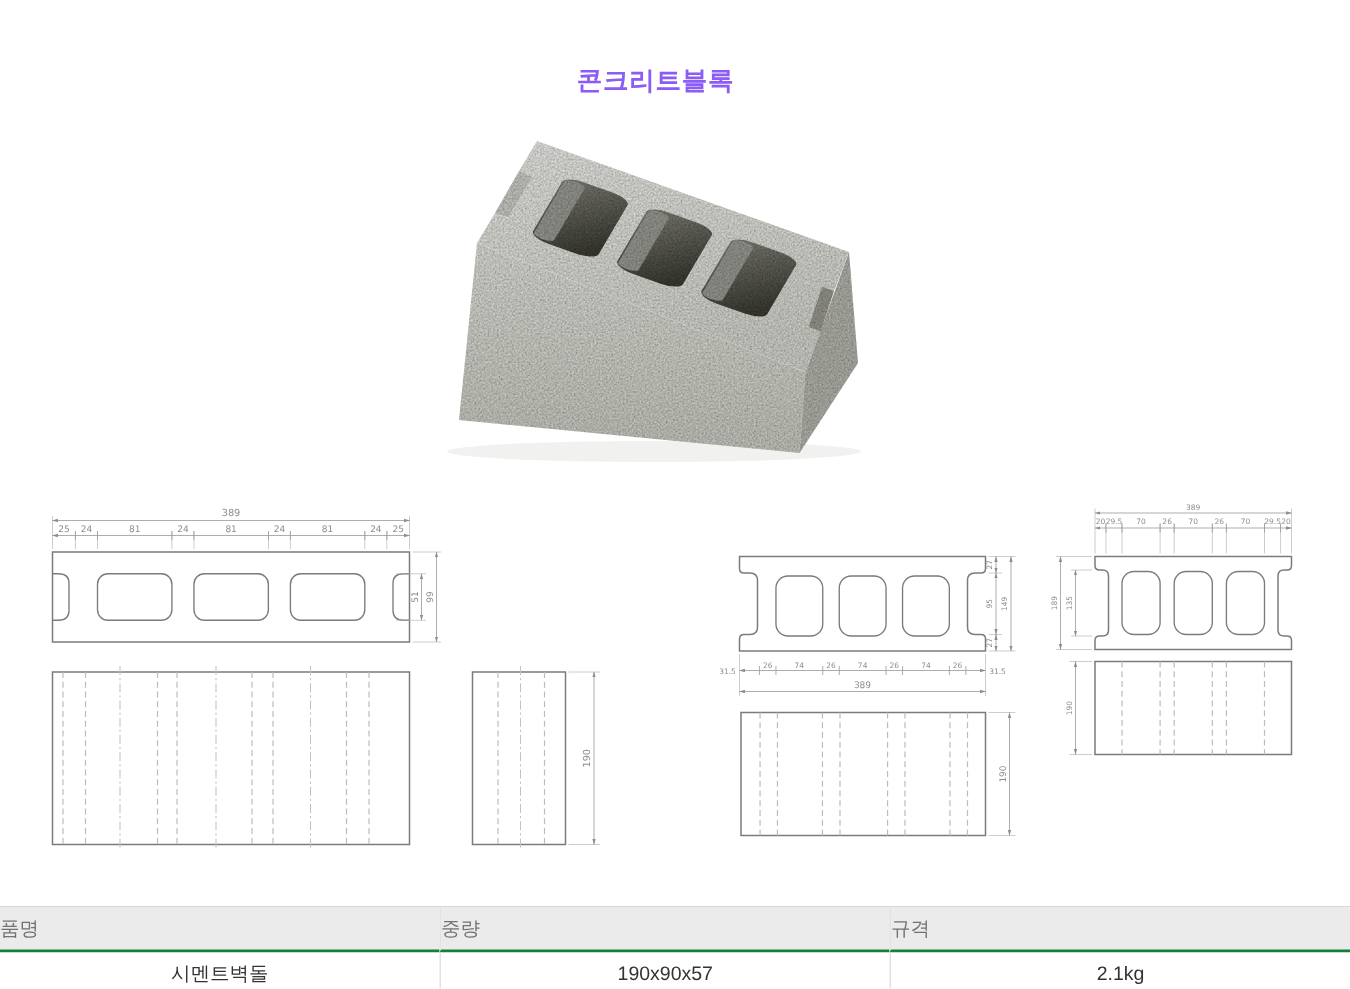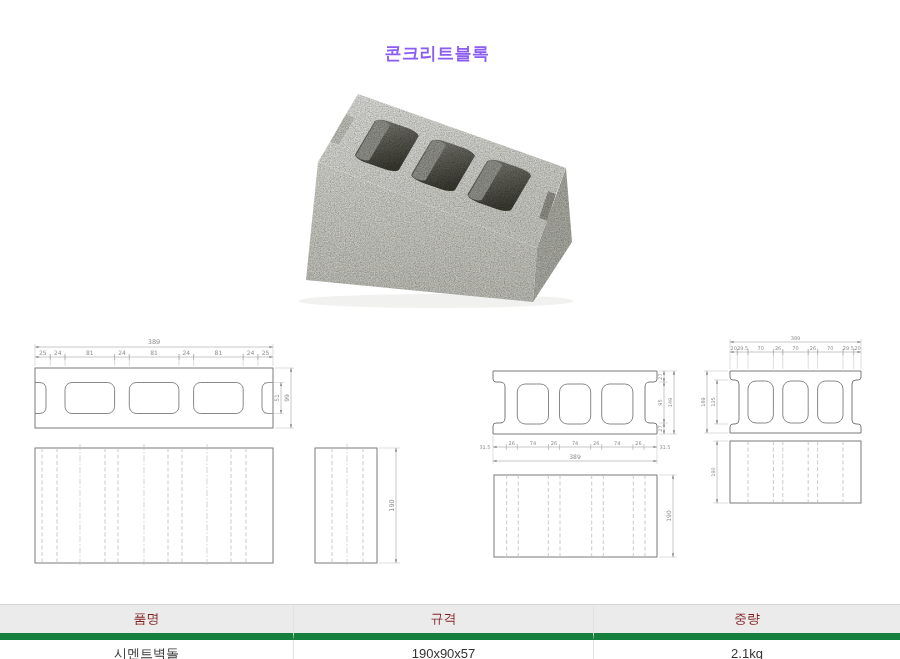--- a/index.html
+++ b/index.html
@@ -13,22 +13,22 @@
   .dim6{font-size:6px;} .dim5{font-size:5px;} .dim65{font-size:6.5px;}
   .outline{fill:none;stroke:#7b7b7b;stroke-width:1;}
   .hole{fill:none;stroke:#7b7b7b;stroke-width:.9;}
   .dimln{stroke:#9c9c9c;stroke-width:.55;fill:none;}
   .ext{stroke:#b4b4b4;stroke-width:.45;fill:none;}
   .hid{stroke:#bcbcbc;stroke-width:.8;fill:none;stroke-dasharray:4 2.5;}
   .cl{stroke:#c2c2c2;stroke-width:.7;fill:none;stroke-dasharray:6 2 1.5 2;}
   
   .spec-table{top:604px;left:0;width:900px;border-top:1px solid #d7d7d7;}
   .tr{display:grid;grid-template-columns:293px 300px 307px;}
-  .th{background:#ebebeb;height:28px;line-height:28px;text-align:center;
-      font-size:13px;color:#7f1d1d;border-bottom:7px solid #15803d;}
+  .th{background:#ebebeb;height:28px;line-height:28px;
+      font-size:13px;color:#737373;border-bottom:2px solid #15803d;}
   .th + .th, .td + .td{border-left:1px solid #e2e2e2;}
   .td{background:#fff;height:27px;line-height:27px;text-align:center;
       font-size:13px;color:#333;}
 </style>
 </head>
 <body>
 
 <svg width="0" height="0" style="position:absolute">
   <defs>
     <marker id="ar" viewBox="0 0 7 5" markerWidth="7" markerHeight="5" refX="6.6" refY="2.5" orient="auto-start-reverse">
@@ -301,21 +301,21 @@
     <line class="ext" x1="30" y1="9" x2="15" y2="9"></line>
       <line class="ext" x1="30" y1="71" x2="15" y2="71"></line>
     <line class="dimln" x1="19" y1="9" x2="19" y2="71" marker-start="url(#ar)" marker-end="url(#ar)"></line>
   </g>
   <text class="dim5" transform="rotate(-90 16.5 40)" x="16.5" y="40" text-anchor="middle">190</text>
 </svg>
 
 <div class="abs spec-table">
   <div class="tr">
     <div class="th">품명</div>
+    <div class="th">중량</div>
     <div class="th">규격</div>
-    <div class="th">중량</div>
   </div>
   <div class="tr">
     <div class="td">시멘트벽돌</div>
     <div class="td">190x90x57</div>
     <div class="td">2.1kg</div>
   </div>
 </div>
 
 </body></html>

